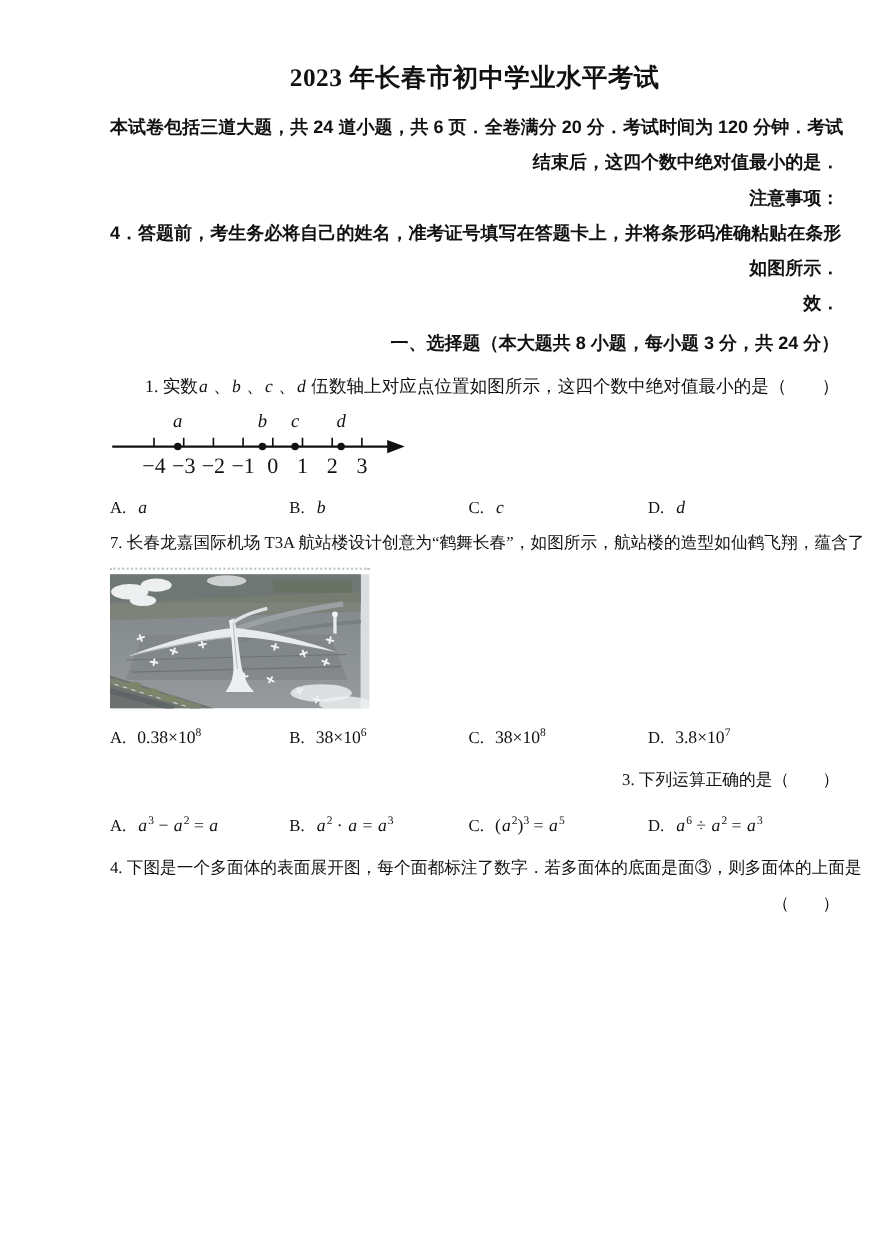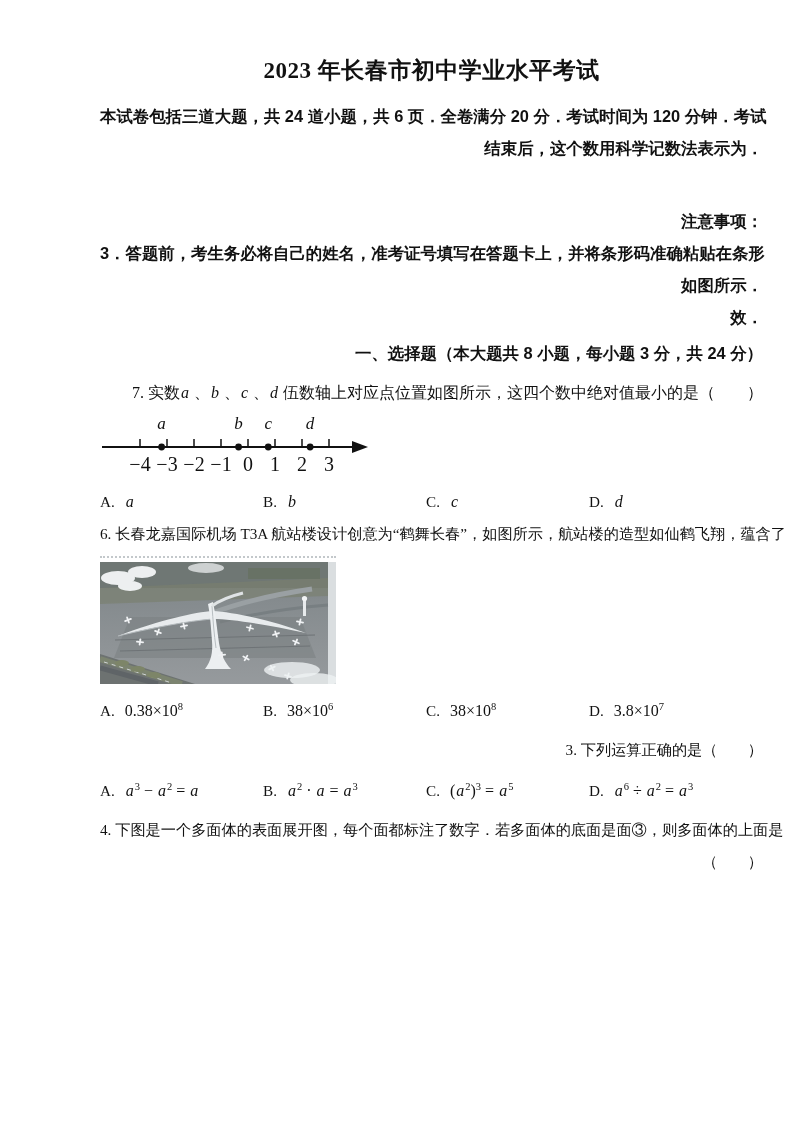--- a/index.html
+++ b/index.html
@@ -11,21 +11,21 @@
   .page{padding:54px 60px 0 100px;width:663px;}
   .exam-title{
     text-align:center;font-family:"Liberation Serif","DejaVu Serif",serif;
     font-weight:700;font-size:23px;line-height:34px;letter-spacing:.5px;
   }
   .exam-subject{
     text-align:center;font-weight:700;font-size:21px;line-height:30px;margin-top:14px;
   }
   .bold-block{
     font-family:"Liberation Sans","DejaVu Sans",sans-serif;
-    font-weight:700;font-size:16.4px;line-height:32px;margin-top:41px;
+    font-weight:700;font-size:16.4px;line-height:32px;
   }
   .intro{margin-top:12px;}
   .tline{white-space:nowrap;text-align:right;}
   .qtext{
     font-size:15.2px;line-height:32px;font-family:"Liberation Serif","DejaVu Serif",serif;
   }
   .q2-lines{line-height:33px;}
   .section-heading{margin-top:4px;}
   .q1-stem{margin-top:8px;}
   
@@ -51,33 +51,33 @@
 </style>
 </head>
 <body>
 
 <div class="page">
 
   <div class="exam-title">2023 年长春市初中学业水平考试</div>
 
   <div class="bold-block intro">
     <div class="tline">本试卷包括三道大题，共 24 道小题，共 6 页．全卷满分 20 分．考试时间为 120 分钟．考试</div>
-    <div class="tline">结束后，这个数用科学记数法表示为．</div>
+    <div class="tline">结束后，这四个数中绝对值最小的是．</div>
   </div>
 
   <div class="bold-block">
     <div class="tline">注意事项：</div>
-    <div class="tline">3．答题前，考生务必将自己的姓名，准考证号填写在答题卡上，并将条形码准确粘贴在条形</div>
+    <div class="tline">4．答题前，考生务必将自己的姓名，准考证号填写在答题卡上，并将条形码准确粘贴在条形</div>
     <div class="tline">如图所示．</div>
     <div class="tline">效．</div>
   </div>
 
   <div class="bold-block section-heading tline">一、选择题（本大题共 8 小题，每小题 3 分，共 24 分）</div>
 
-  <div class="qtext q1-stem tline formula"><span>7. 实数</span><span class="it">a</span><span> 、</span><span class="it">b</span><span> 、</span><span class="it">c</span><span> 、</span><span class="it">d</span><span> 伍数轴上对应点位置如图所示，这四个数中绝对值最小的是（　　）</span></div>
+  <div class="qtext q1-stem tline formula"><span>1. 实数</span><span class="it">a</span><span> 、</span><span class="it">b</span><span> 、</span><span class="it">c</span><span> 、</span><span class="it">d</span><span> 伍数轴上对应点位置如图所示，这四个数中绝对值最小的是（　　）</span></div>
 
   <div class="numberline-wrap">
     <svg id="numberline" width="272" height="64" viewBox="0 0 272 64">
         <line x1="2" y1="32" x2="254" y2="32" stroke="#111" stroke-width="2"></line>
         <polygon points="252,26 268,32 252,38" fill="#111"></polygon>
         <line x1="40" y1="24" x2="40" y2="32" stroke="#111" stroke-width="1.5"></line>
         <text x="40" y="56" text-anchor="middle" class="nl-num">−4</text>
         <line x1="67" y1="24" x2="67" y2="32" stroke="#111" stroke-width="1.5"></line>
         <text x="67" y="56" text-anchor="middle" class="nl-num">−3</text>
         <line x1="94" y1="24" x2="94" y2="32" stroke="#111" stroke-width="1.5"></line>
@@ -116,21 +116,21 @@
       <span class="choice-label">C.</span>
       <span class="formula"><span class="it">c</span></span>
     </div>
     <div class="choice">
       <span class="choice-label">D.</span>
       <span class="formula"><span class="it">d</span></span>
     </div>
   </div>
 
   <div class="qtext q2-lines">
-    <div class="tline">6. 长春龙嘉国际机场 T3A 航站楼设计创意为“鹤舞长春”，如图所示，航站楼的造型如仙鹤飞翔，蕴含了</div>
+    <div class="tline">7. 长春龙嘉国际机场 T3A 航站楼设计创意为“鹤舞长春”，如图所示，航站楼的造型如仙鹤飞翔，蕴含了</div>
   </div>
 
   <div class="photo-block">
     <div class="dotted-separator"></div>
     <svg class="airport-photo" width="236" height="122" viewBox="0 0 236 122">
       <defs>
         <linearGradient id="tarmac" x1="0" y1="0" x2="0" y2="1">
           <stop offset="0" stop-color="#7d8487"></stop>
             <stop offset="1" stop-color="#969a9d"></stop>
         </linearGradient>

